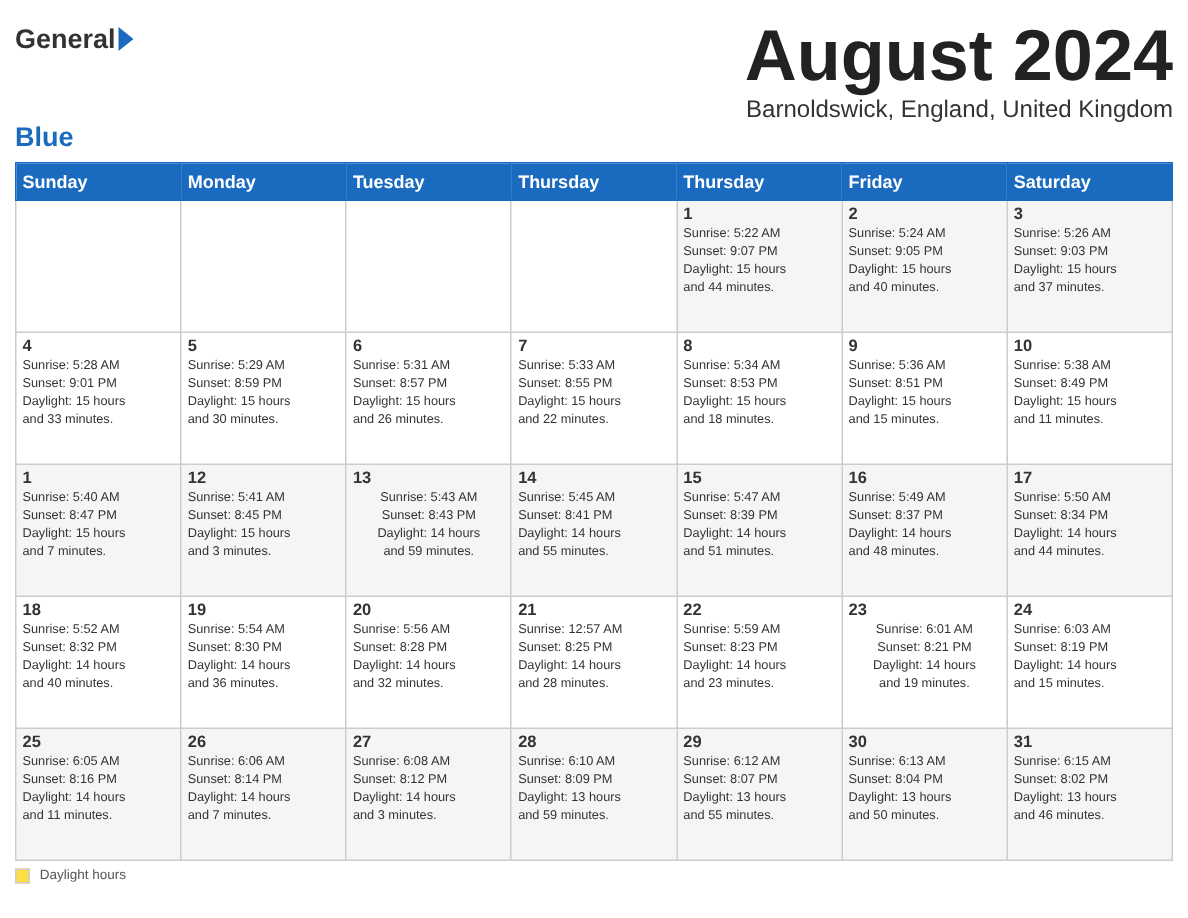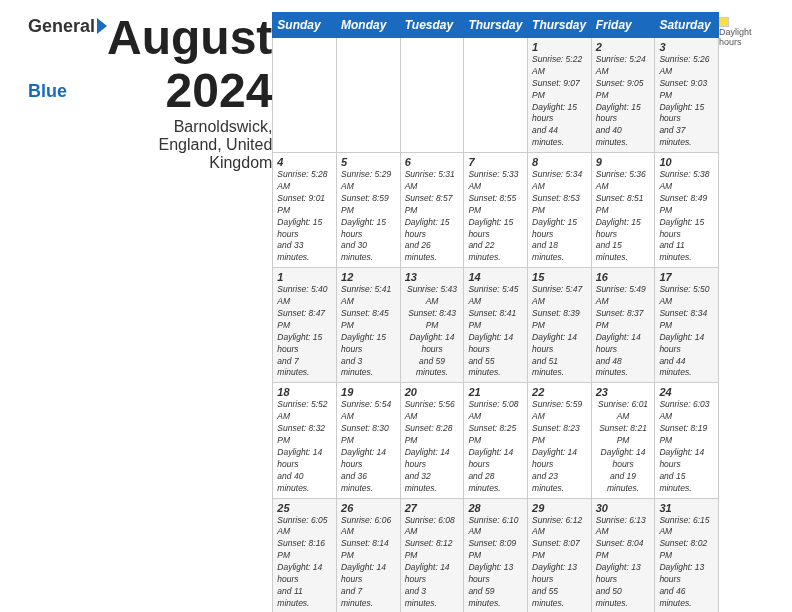--- a/index.html
+++ b/index.html
@@ -6,23 +6,23 @@
     body {
       font-family: Arial, sans-serif;
       background: #fff;
       width: 792px;
       height: 612px;
       overflow: hidden;
     }
     .page {
       width: 792px;
       height: 596px;
-      padding: 12px 28px;
+      padding: 12px 10px;
       display: flex;
-      flex-direction: row;
+      flex-direction: column;
     }
     .header {
       display: flex;
       align-items: flex-start;
       justify-content: space-between;
       margin-bottom: 6px;
     }
     .logo {
       display: flex;
       flex-direction: column;
@@ -64,21 +64,20 @@
     }
     .location {
       font-size: 16px;
       color: #333;
       font-weight: normal;
     }
     table {
       width: 100%;
       border-collapse: collapse;
       table-layout: fixed;
-      font-style: italic;
     }
     thead th {
       background-color: #1a6bbf;
       color: #fff;
       font-size: 12px;
       font-weight: bold;
       padding: 5px 4px;
       text-align: left;
       border: 1px solid #1a6bbf;
     }
@@ -301,21 +300,21 @@
           </td>
           <td>
             <span class="day-num">20</span>
             <div class="day-info" style="white-space: pre-line;">Sunrise: 5:56 AM
 Sunset: 8:28 PM
 Daylight: 14 hours
 and 32 minutes.</div>
           </td>
           <td>
             <span class="day-num">21</span>
-            <div class="day-info" style="white-space: pre-line;">Sunrise: 5:08 AM
+            <div class="day-info" style="white-space: pre-line;">Sunrise: 12:57 AM
 Sunset: 8:25 PM
 Daylight: 14 hours
 and 28 minutes.</div>
           </td>
           <td>
             <span class="day-num">22</span>
             <div class="day-info" style="white-space: pre-line;">Sunrise: 5:59 AM
 Sunset: 8:23 PM
 Daylight: 14 hours
 and 23 minutes.</div>

